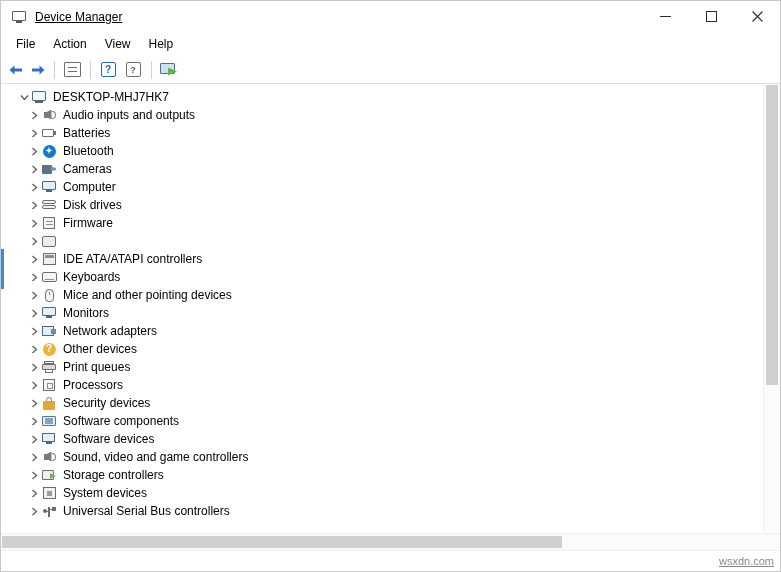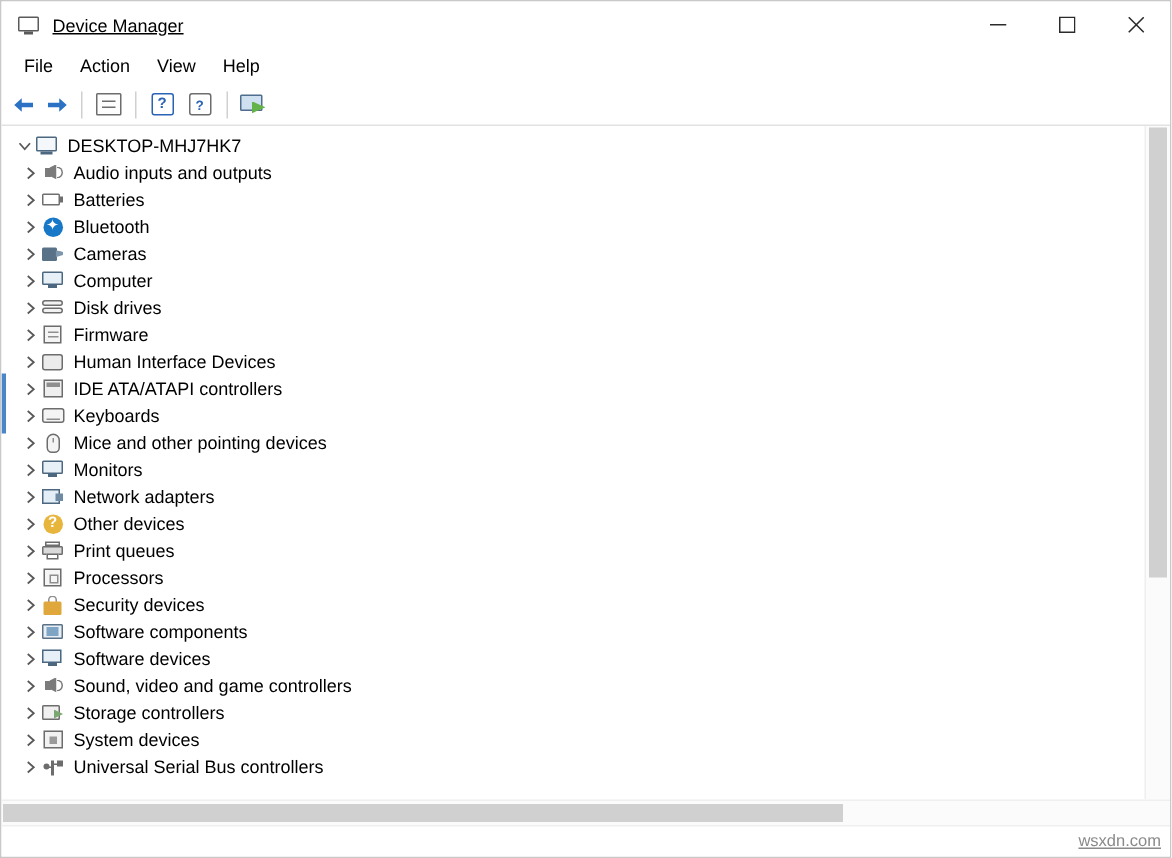--- a/index.html
+++ b/index.html
@@ -194,22 +194,22 @@
     padding-top: 4px;
     position: relative;
     overflow: hidden;
   }
   .node {
     height: 18px;
     display: flex;
     align-items: center;
     position: relative;
   }
-  .node.root { padding-left: 8px; }
-  .node.child { padding-left: 12px; text-align: right; }
+  .node.root { padding-left: 16px; }
+  .node.child { padding-left: 26px; text-align: right; }
   .chev {
     width: 14px;
     height: 18px;
     display: flex;
     align-items: center;
     justify-content: center;
     color: #595959;
     flex: 0 0 auto;
   }
   .chev svg { display: block; }
@@ -827,21 +827,20 @@
         <div class="chev">
             <svg width="9" height="9" viewBox="0 0 9 9">
               <path d="M2.5 1 L6.5 4.5 L2.5 8" fill="none" stroke="currentColor" stroke-width="1.2"></path>
             </svg>
           </div>
         <div class="node-icon">
             <div class="ico-hid">
               <div class="pad"></div>
             </div>
           </div>
-        <div class="node-label">Human Interface Devices</div>
       </div>
 
       <div class="node child">
         <div class="chev">
             <svg width="9" height="9" viewBox="0 0 9 9">
               <path d="M2.5 1 L6.5 4.5 L2.5 8" fill="none" stroke="currentColor" stroke-width="1.2"></path>
             </svg>
           </div>
         <div class="node-icon">
             <div class="ico-ide">

